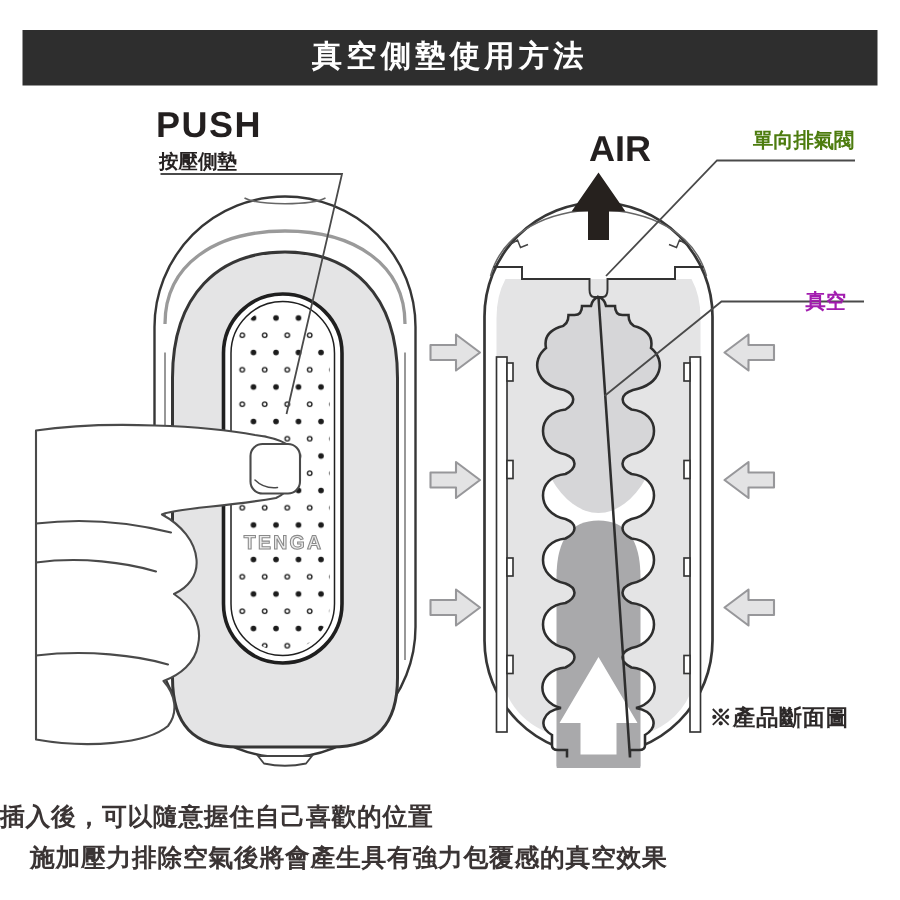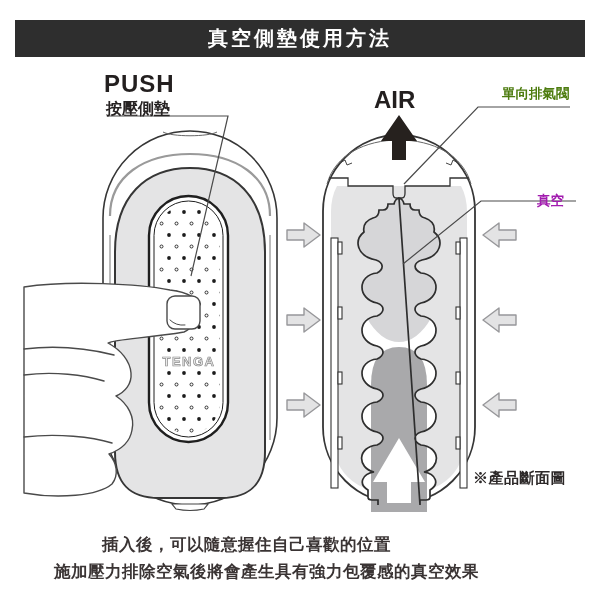--- a/index.html
+++ b/index.html
@@ -3,26 +3,26 @@
 <meta charset="utf-8">
 <style>
   html,body{margin:0;padding:0;background:#ffffff;}
   #stage{position:relative;width:600px;height:600px;background:#ffffff;overflow:hidden;
          font-family:"Liberation Sans", sans-serif;color:#262222;}
   .abs{position:absolute;}
   #header-bar{left:15px;top:20px;width:570px;height:37px;background:#2e2e2e;}
   #header-title{width:100%;text-align:center;line-height:37px;color:#ffffff;
                 font-size:20px;font-weight:700;letter-spacing:3px;}
   #push-label{left:104px;top:70px;font-size:24px;font-weight:800;letter-spacing:1px;color:#231f1f;}
-  #press-pad-label{left:106px;top:99px;font-size:16px;font-weight:700;color:#262222;}
-  #air-label{left:374px;top:86px;width:60px;text-align:left;font-size:24px;font-weight:800;color:#231f1f;}
+  #press-pad-label{left:106px;top:99px;font-size:13px;font-weight:700;color:#262222;}
+  #air-label{left:374px;top:86px;width:60px;text-align:right;font-size:24px;font-weight:800;color:#231f1f;}
   #valve-label{left:502px;top:85px;font-size:13.5px;font-weight:700;color:#4d7c0f;}
   #vacuum-label{left:537px;top:192px;font-size:13.5px;font-weight:700;color:#a21caf;}
   #section-note{left:473px;top:469px;font-size:15px;font-weight:700;color:#2d2929;letter-spacing:0.5px;}
-  .caption{width:493px;text-align:center;font-size:16.5px;font-weight:700;color:#3a3434;letter-spacing:0.5px;}
+  .caption{width:493px;text-align:left;font-size:16.5px;font-weight:700;color:#3a3434;letter-spacing:0.5px;}
   #caption-1{top:534px;}
   #caption-2{top:561px;padding-left:20px;}
   svg{position:absolute;left:0;top:0;}
 </style>
 </head>
 <body>
 
 <div id="stage">
 
   <svg width="600" height="600" viewBox="0 0 600 600">

